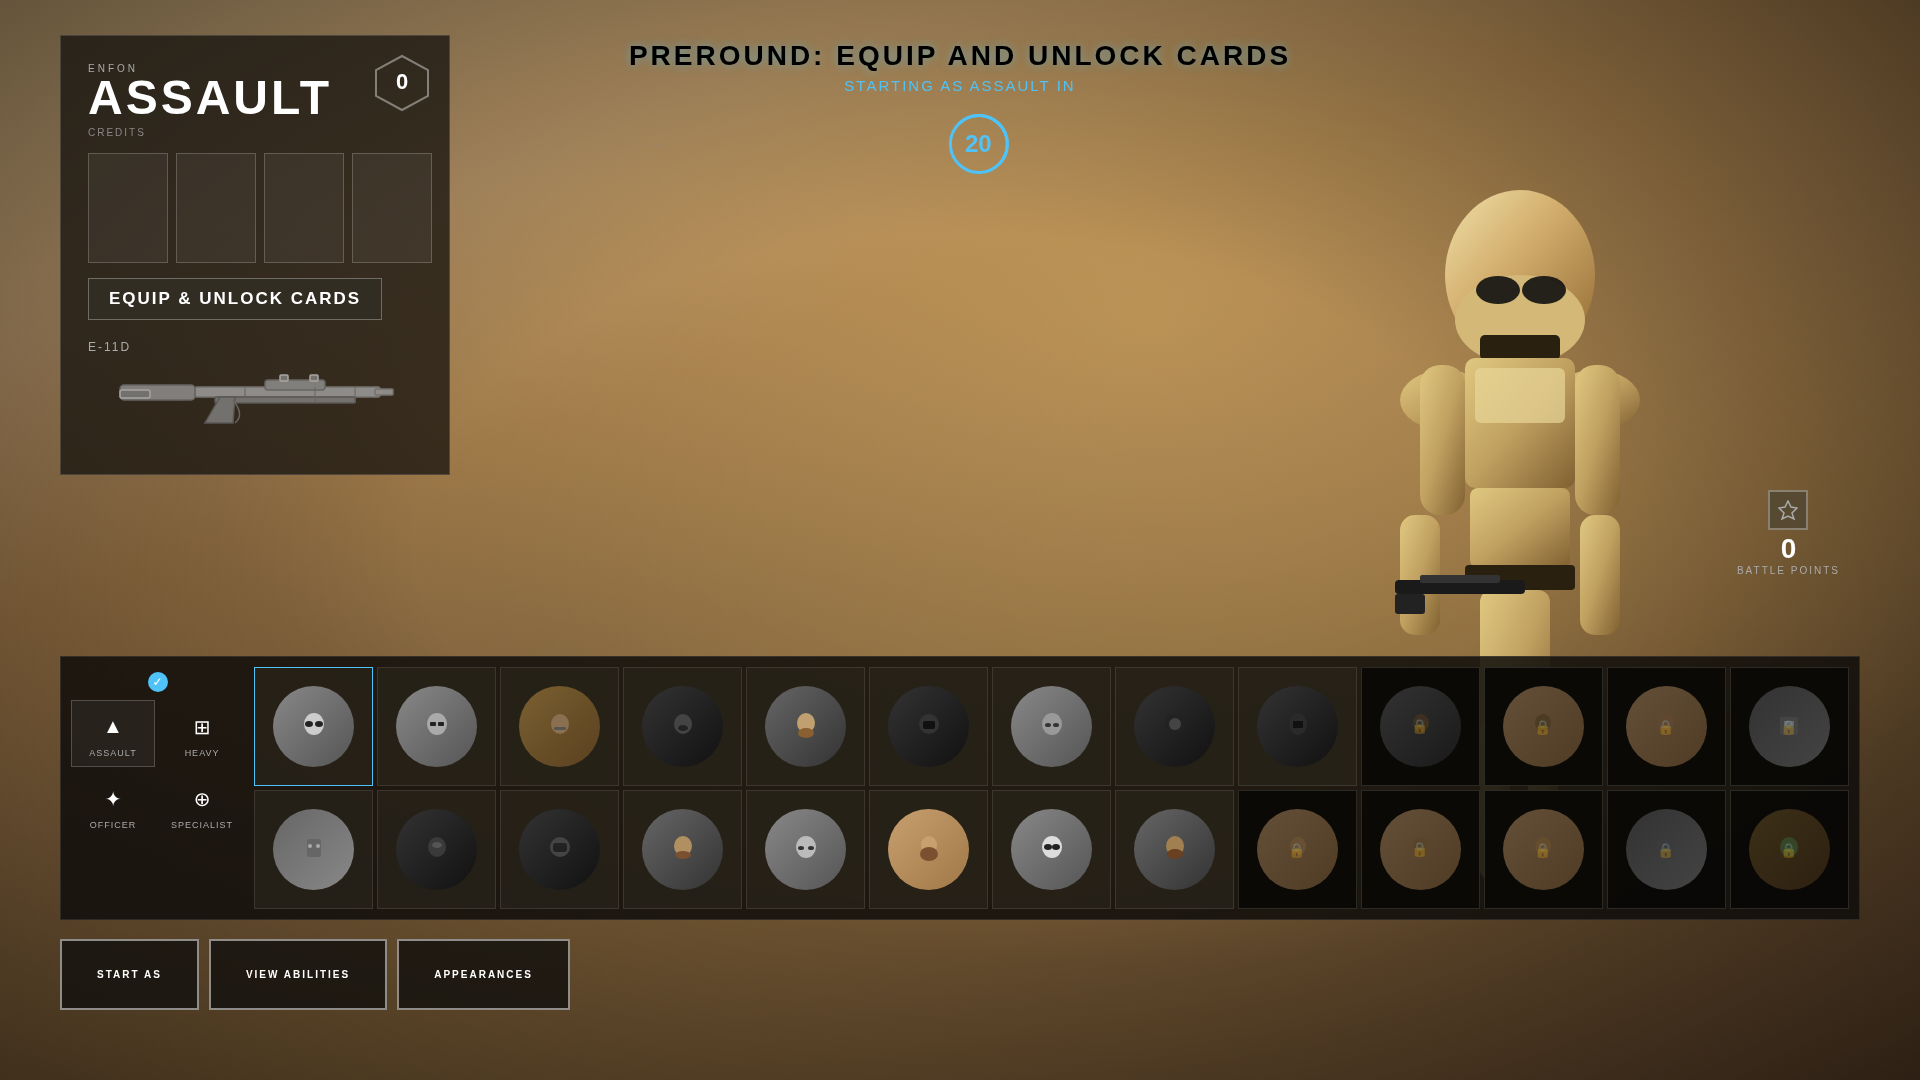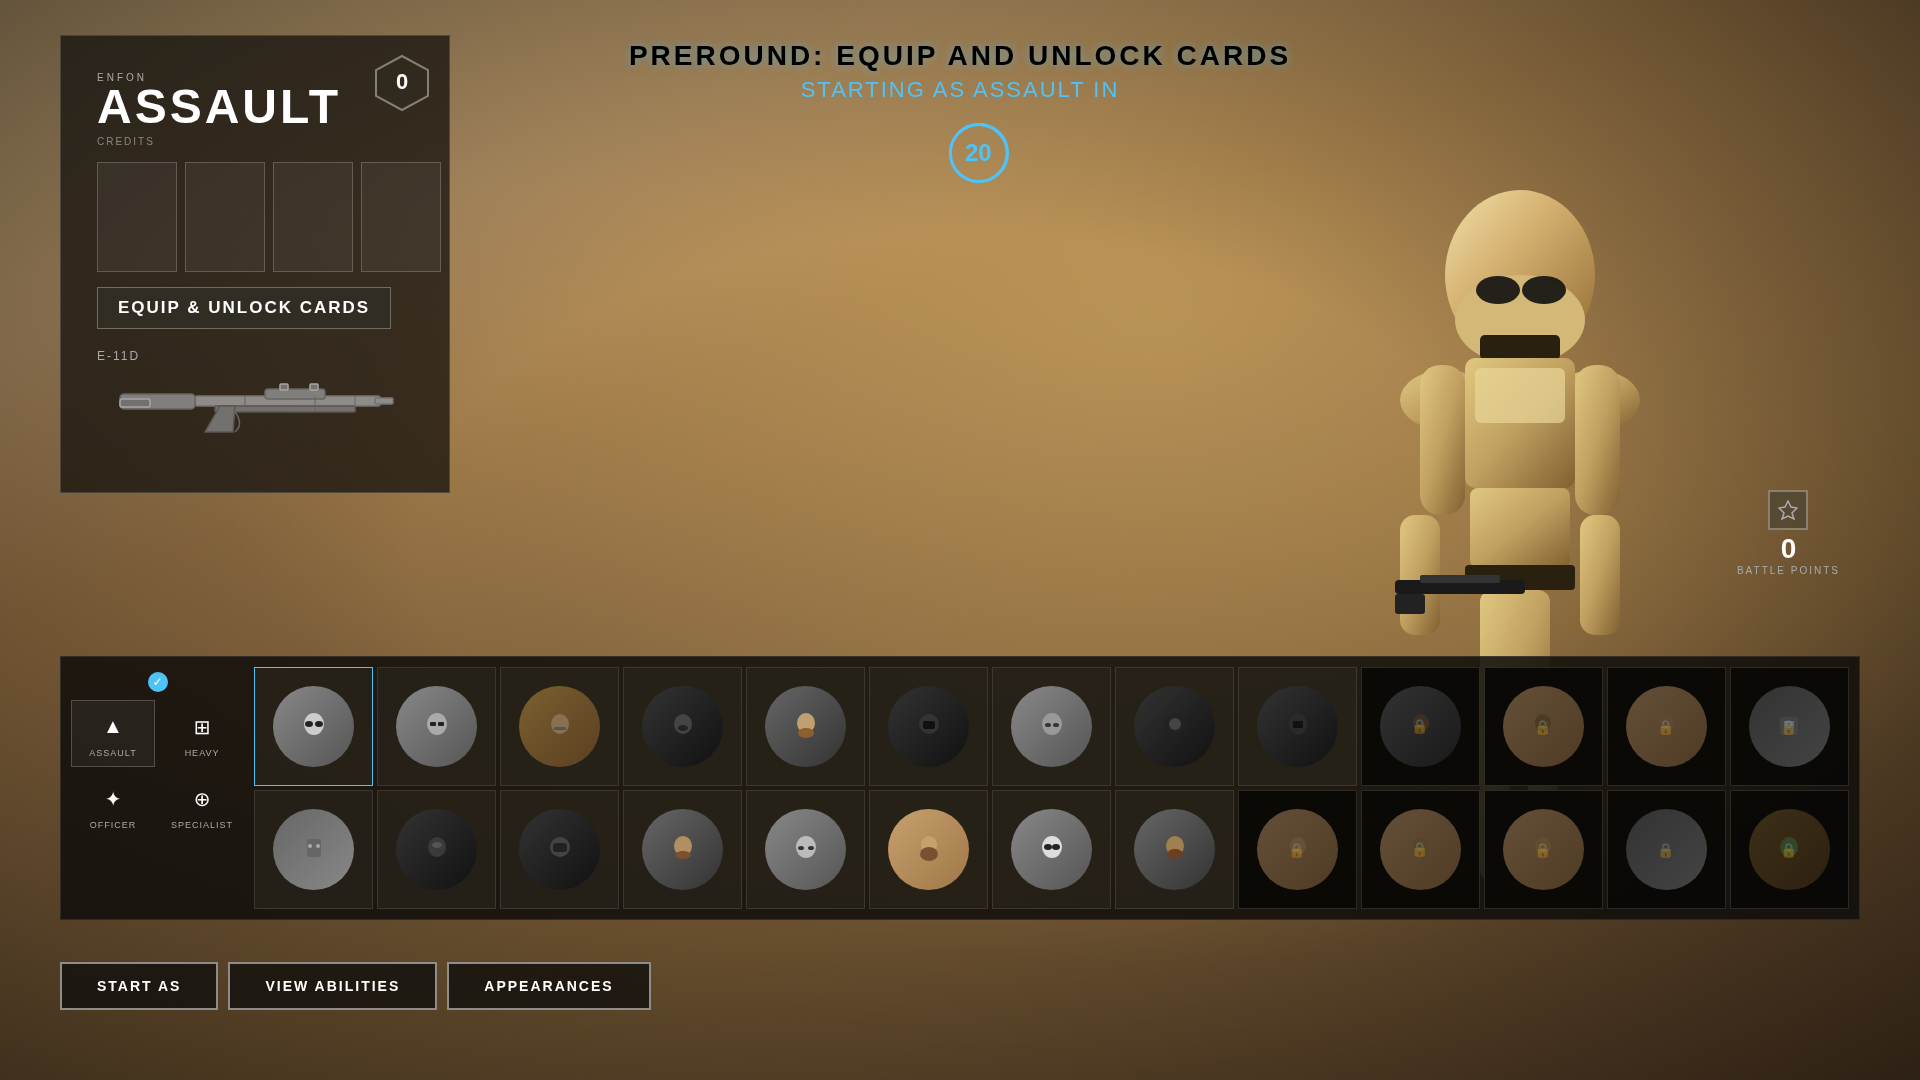--- a/index.html
+++ b/index.html
@@ -72,21 +72,21 @@
     .preround-title {
       font-size: 28px;
       font-weight: bold;
       color: #000000;
       letter-spacing: 3px;
       text-shadow: 0 0 10px rgba(79,195,247,0.5);
       font-family: 'Arial', sans-serif;
     }
 
     .starting-as {
-      font-size: 22px;
+      font-size: 15px;
       color: #4fc3f7;
       letter-spacing: 2px;
       margin-top: 5px;
     }
 
     .countdown-container {
       margin-top: 15px;
       display: flex;
       align-items: center;
       justify-content: center;
@@ -124,21 +124,21 @@
     }
 
     
     .class-panel {
       position: absolute;
       top: 35px;
       left: 60px;
       width: 390px;
       background: rgba(20, 18, 14, 0.75);
       border: 1px solid rgba(255,255,255,0.15);
-      padding: 36px;
+      padding: 27px;
       z-index: 10;
     }
 
     .class-name {
       font-size: 48px;
       font-weight: bold;
       color: #ffffff;
       letter-spacing: 3px;
       text-transform: uppercase;
       line-height: 1;
@@ -393,22 +393,22 @@
     .bottom-actions {
       position: absolute;
       bottom: 70px;
       left: 60px;
       display: flex;
       gap: 10px;
       z-index: 10;
     }
 
     .action-btn {
-      padding: 14px 35px;
-      font-size: 14px;
+      padding: 28px 35px;
+      font-size: 10px;
       font-weight: bold;
       letter-spacing: 2px;
       text-transform: uppercase;
       cursor: pointer;
       border: 2px solid rgba(255,255,255,0.5);
       background: rgba(20,18,14,0.85);
       color: white;
     }
 
     

